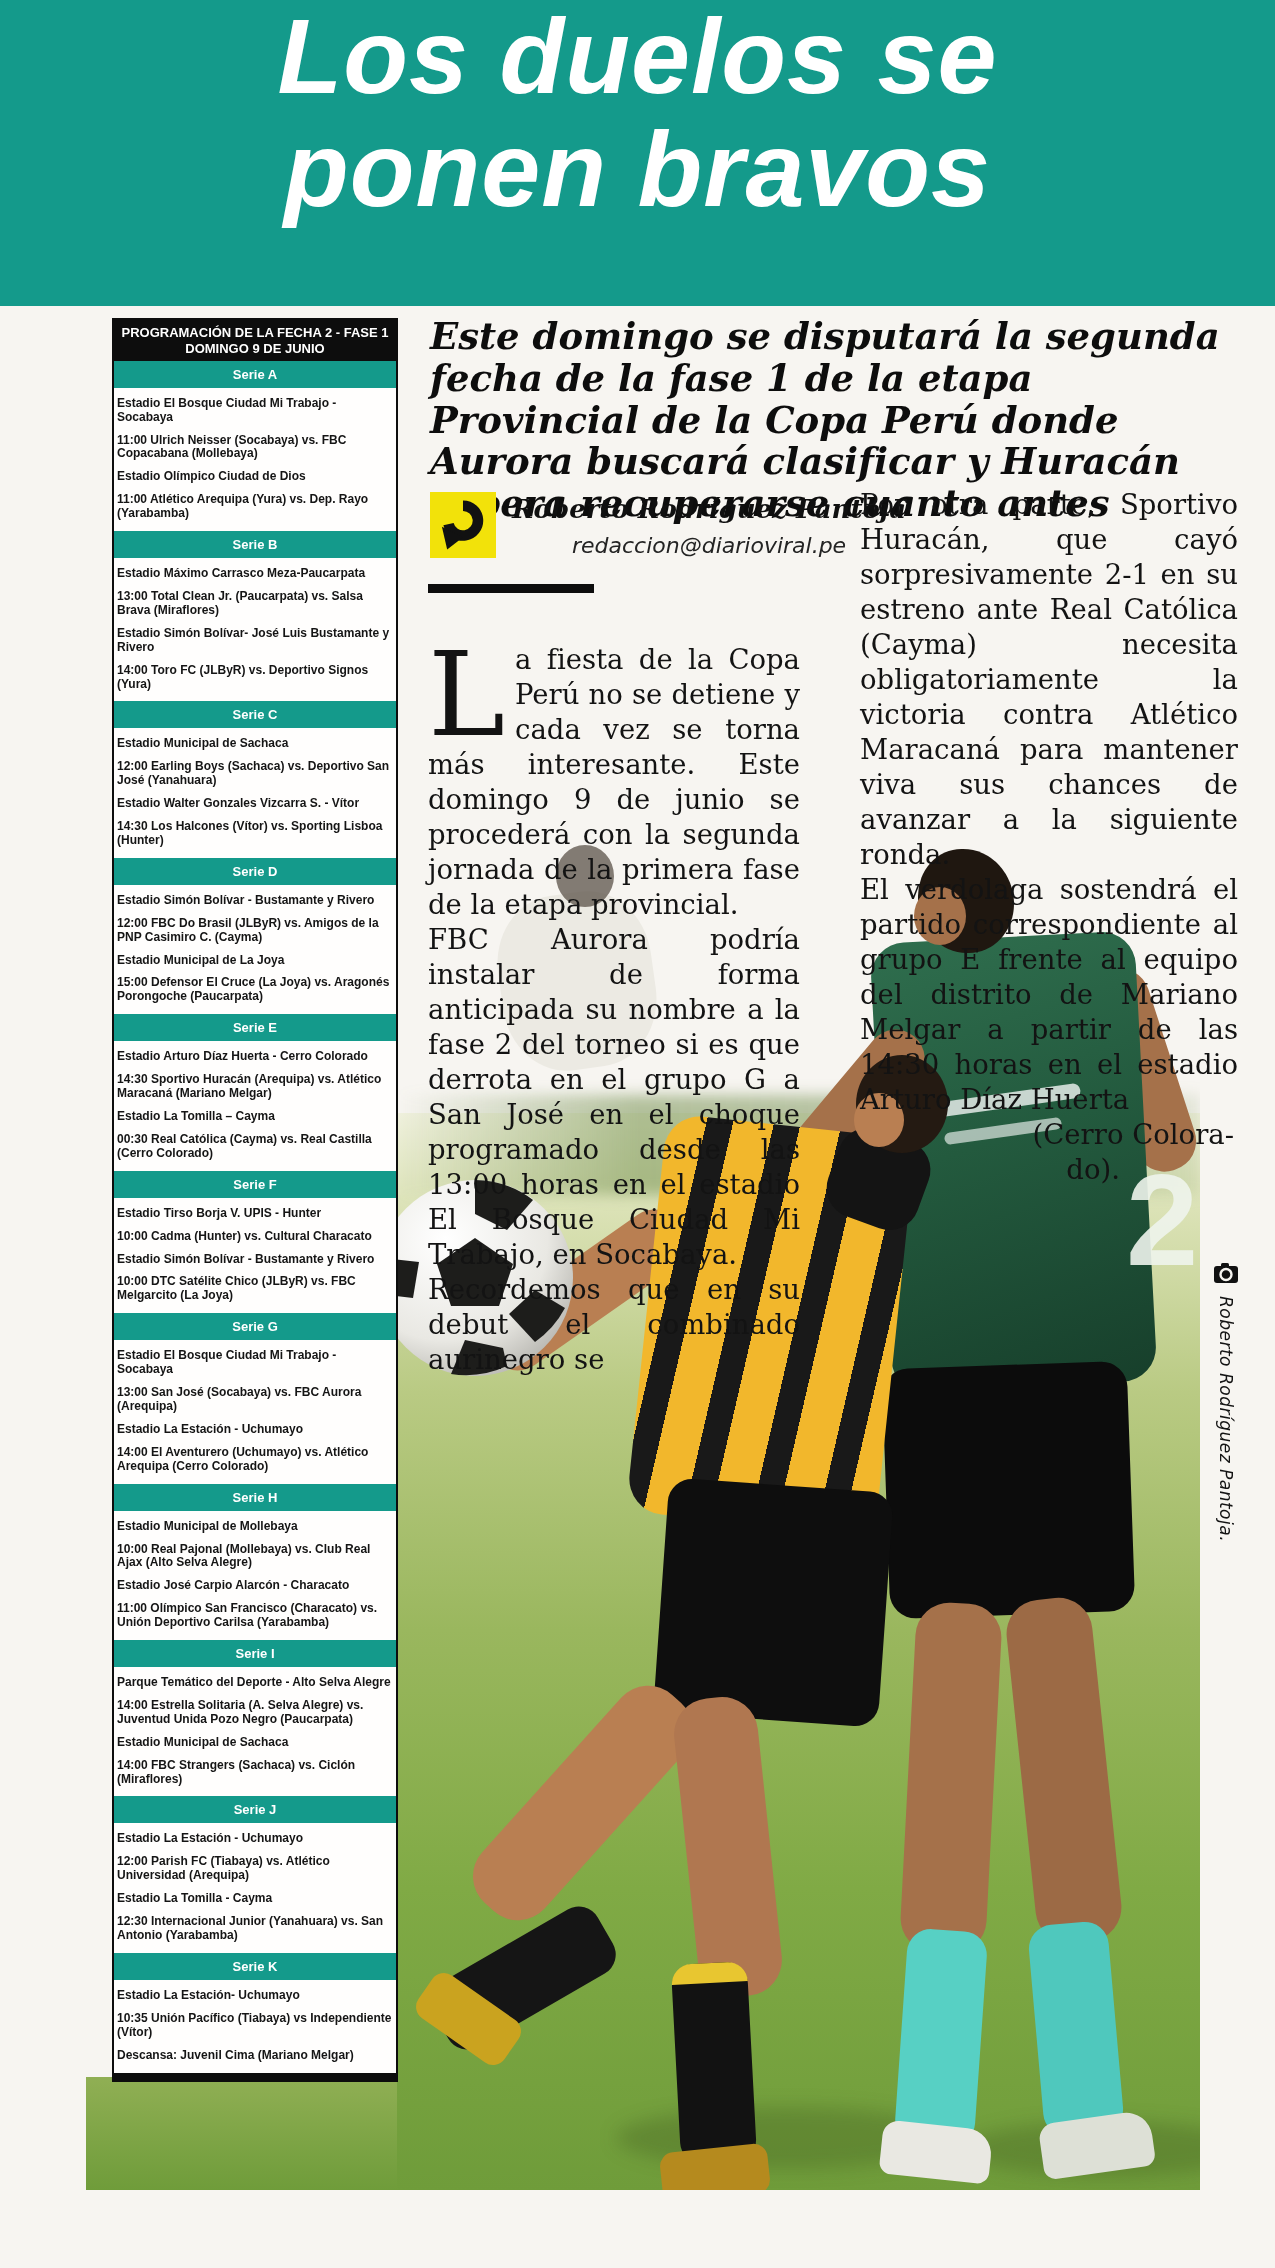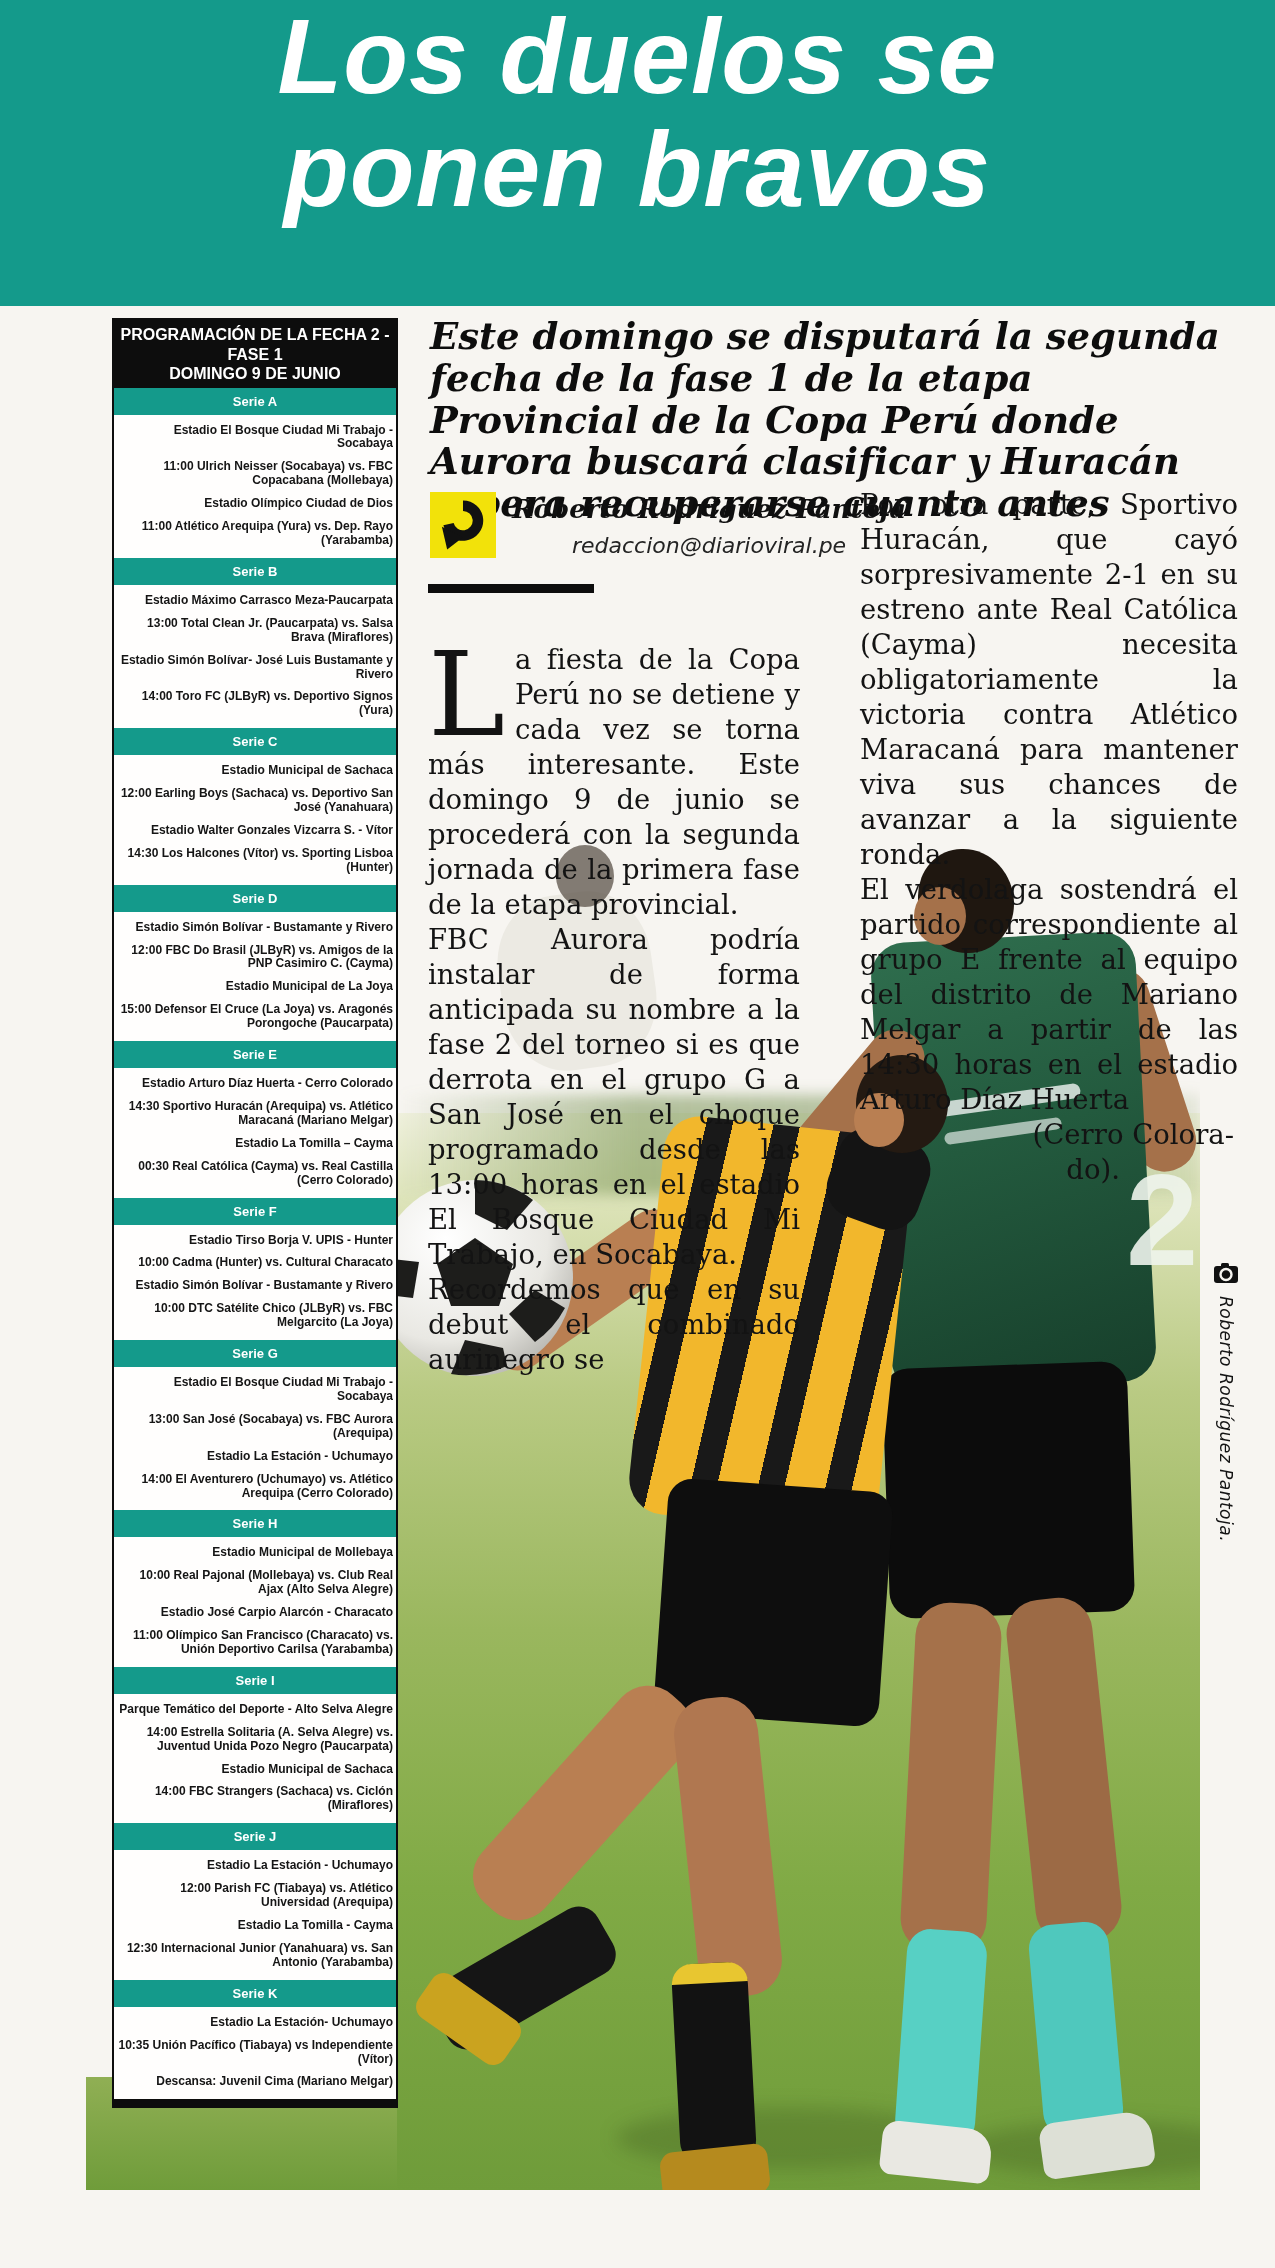--- a/index.html
+++ b/index.html
@@ -9,24 +9,24 @@
   
   .masthead{position:absolute;left:0;top:0;width:100%;height:306px;background:#149a8b;
             display:flex;align-items:flex-start;justify-content:center;}
   .masthead h1{margin:0;color:#ffffff;font-style:italic;font-weight:bold;
                font-size:106px;line-height:1.07;text-align:center;letter-spacing:1px;}
 
   
   .sidebar{position:absolute;left:112px;top:318px;width:286px;background:#fffefd;
            border:2px solid #0d0d0d;border-bottom:9px solid #0d0d0d;box-sizing:border-box;z-index:3;}
   .sched-header{background:#0d0d0d;color:#fff;text-align:center;font-weight:bold;
-                font-size:16px;line-height:1.22;padding:5px 2px 4px;}
+                font-size:13px;line-height:1.22;padding:5px 2px 4px;}
   .band{background:#149a8b;color:#fff;text-align:center;font-weight:bold;
         font-size:13px;height:27px;line-height:27px;}
-  .entry{font-size:12px;line-height:1.16;text-align:right;margin:9px 3px;
+  .entry{font-size:12px;line-height:1.16;text-align:left;margin:9px 3px;
          font-weight:bold;color:#151515;}
   .serie{padding-bottom:1px;}
 
   
   .standfirst{position:absolute;left:430px;top:316px;width:814px;z-index:2;
               font-family:"DejaVu Serif","Liberation Serif",serif;font-weight:bold;font-style:italic;
               font-size:37px;line-height:1.13;color:#0d0d0d;}
   .byline{position:absolute;left:430px;top:492px;display:flex;gap:16px;align-items:flex-start;z-index:2;text-align:center;}
   .logo-box{width:66px;height:66px;background:#f2e20a;display:flex;align-items:center;justify-content:center;}
   .author{font-family:"DejaVu Serif","Liberation Serif",serif;font-weight:bold;font-style:italic;

